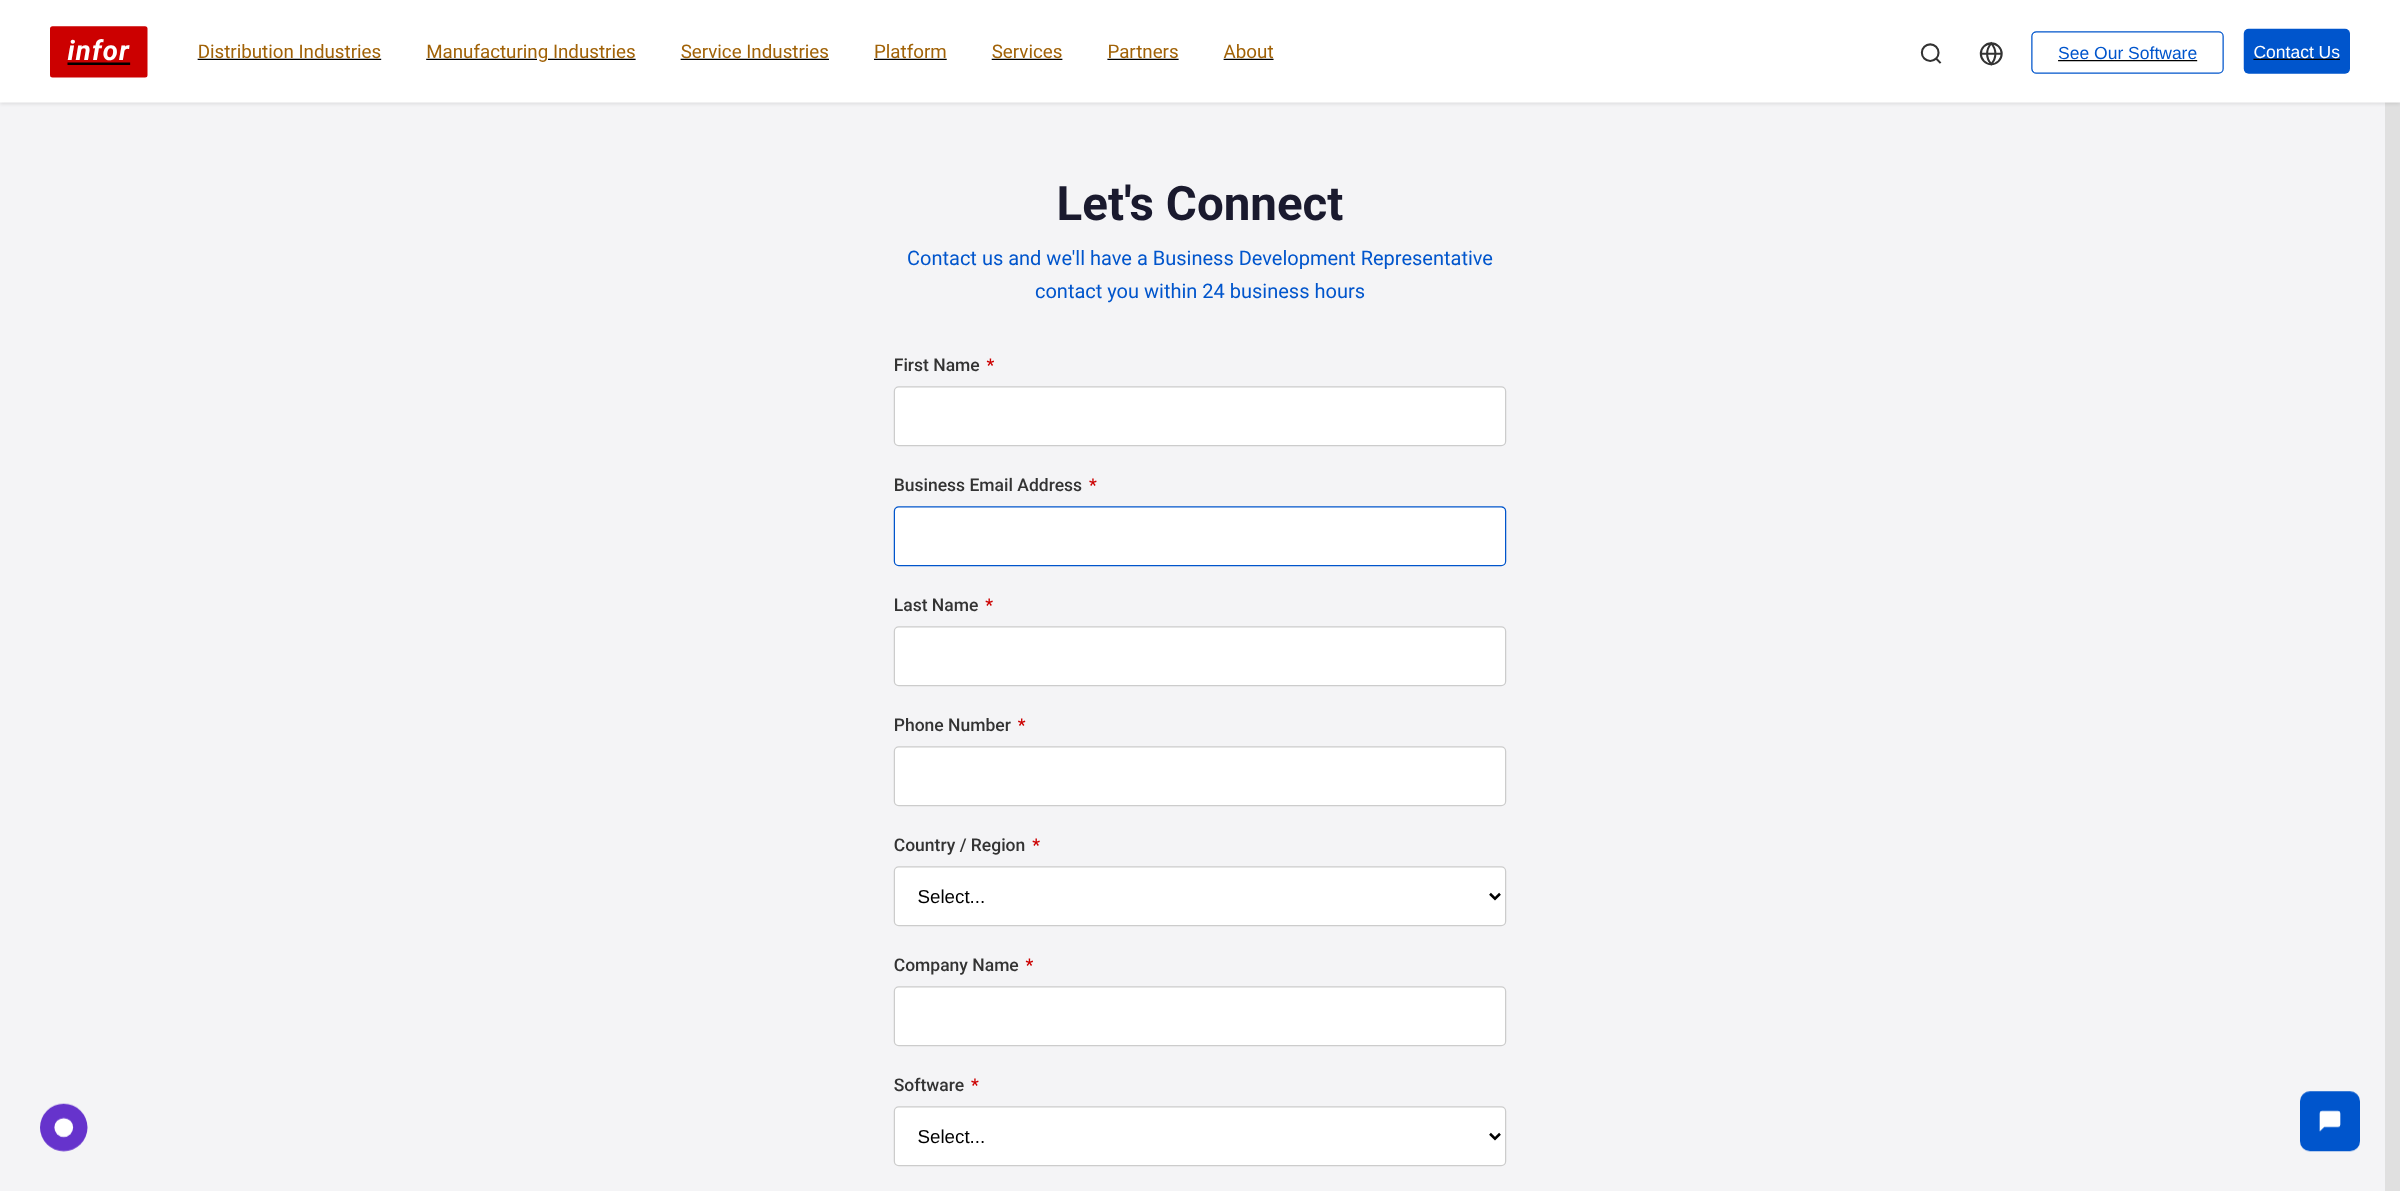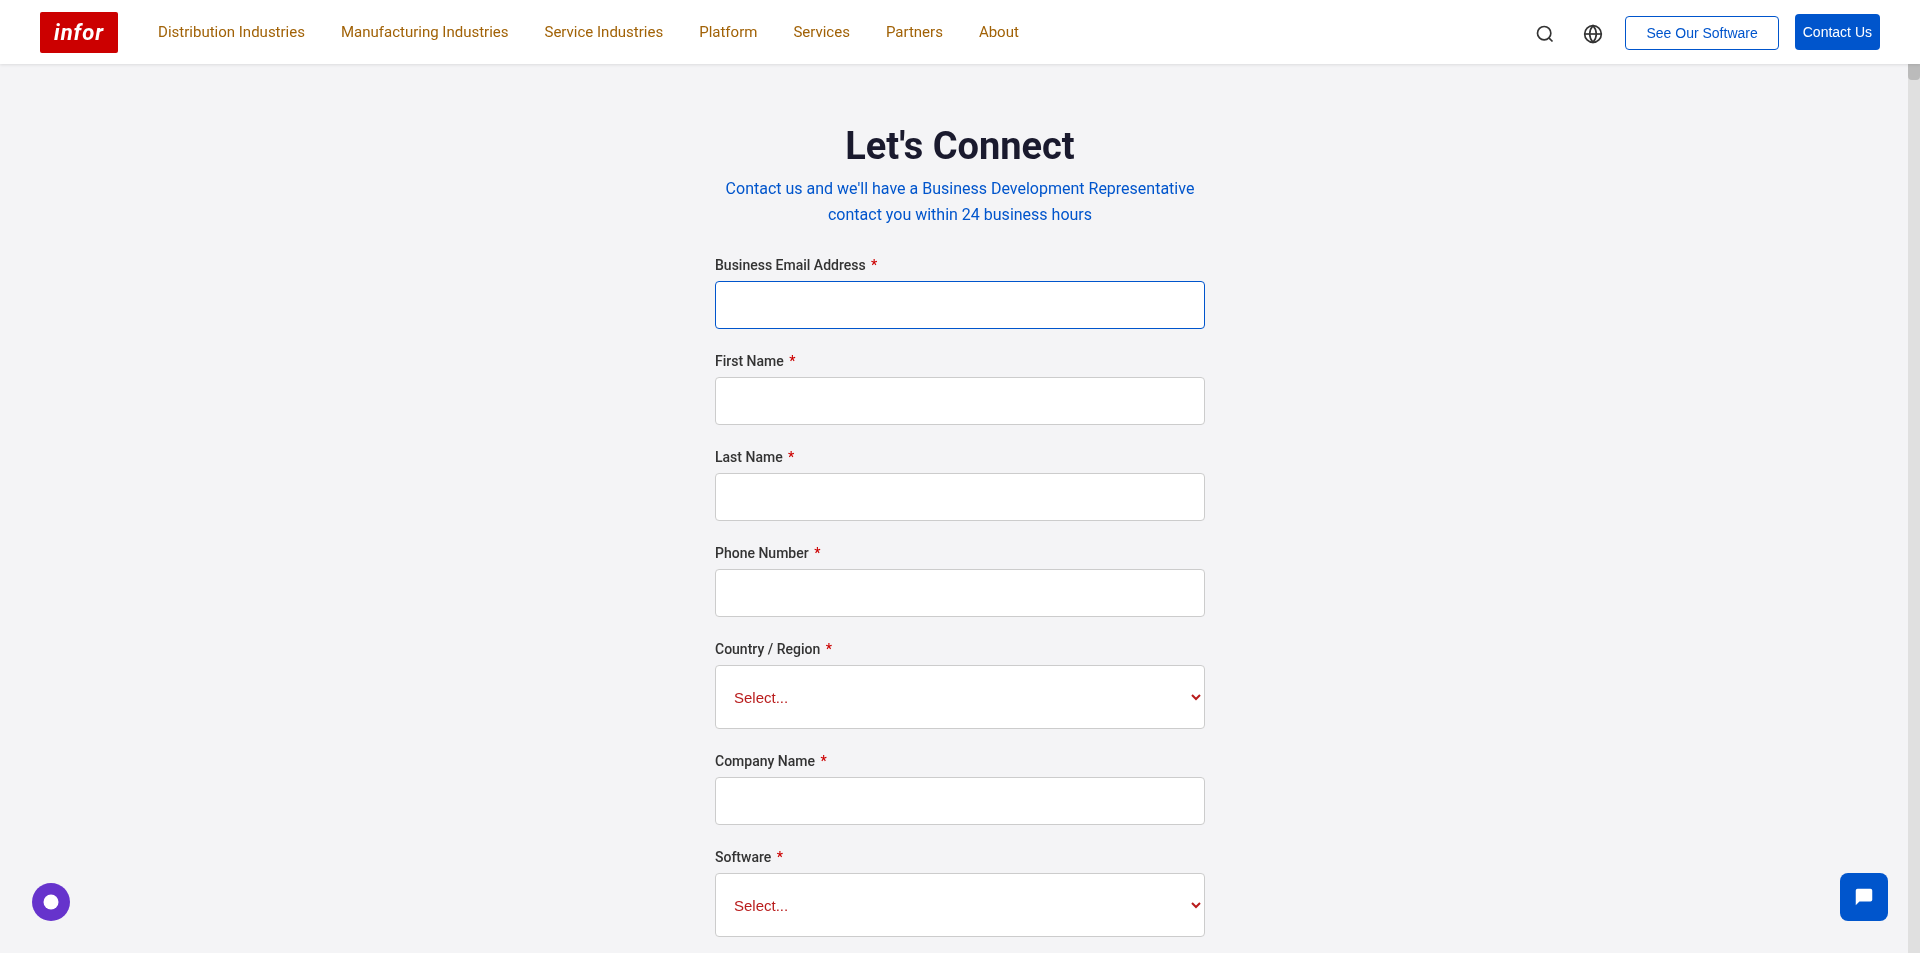--- a/index.html
+++ b/index.html
@@ -11,28 +11,29 @@
     body {
       font-family: -apple-system, BlinkMacSystemFont, 'Segoe UI', Roboto, sans-serif;
       background-color: #f4f4f6;
       min-height: 953px;
       width: 1920px;
     }
 
     
     nav {
       background: #fff;
-      height: 64px;
+      height: 82px;
       display: flex;
       align-items: center;
       padding: 0 40px;
       box-shadow: 0 1px 3px rgba(0,0,0,0.1);
       position: sticky;
       top: 0;
       z-index: 100;
+      text-decoration: underline;
     }
 
     .nav-logo {
       background: #cc0000;
       color: #fff;
       font-size: 22px;
       font-weight: bold;
       padding: 8px 14px;
       border-radius: 2px;
       margin-right: 40px;
@@ -111,21 +112,21 @@
       margin-bottom: 8px;
       text-align: center;
     }
 
     .page-subtitle {
       font-size: 16px;
       color: #444;
       text-align: center;
       max-width: 520px;
       line-height: 1.6;
-      margin-bottom: 30px;
+      margin-bottom: 40px;
     }
 
     .page-subtitle span {
       color: #0055cc;
     }
 
     
     .contact-form {
       width: 100%;
       max-width: 490px;
@@ -164,28 +165,28 @@
       color: #222;
       transition: border-color 0.2s;
     }
 
     .form-input.active-field {
       border-color: #0055cc;
     }
 
     .form-select {
       width: 100%;
-      height: 64px;
+      height: 48px;
       border: 1.5px solid #ccc;
       border-radius: 4px;
       padding: 0 14px;
       font-size: 15px;
       background: #fff;
       outline: none;
-      color: #b91c1c;
+      color: #000000;
       cursor: pointer;
       appearance: auto;
     }
 
     
     .cursor-overlay {
       position: fixed;
       pointer-events: none;
       z-index: 9999;
     }
@@ -279,30 +280,30 @@
 <main class="page-content">
   <h1 class="page-title">Let's Connect</h1>
   <p class="page-subtitle">
     <span>Contact us and we'll have a </span><span style="color:#0055cc">Business Development Representative contact you</span><span> within 24 business hours</span>
   </p>
 
   <form class="contact-form">
 
     <div class="form-group">
       <label class="form-label">
+        <span>First Name</span><span class="required"> *</span>
+      </label>
+      <input type="text" class="form-input" style="">
+    </div>
+
+    <div class="form-group">
+      <label class="form-label">
         <span>Business Email Address</span><span class="required"> *</span>
       </label>
       <input type="email" class="form-input active-field" style="">
-    </div>
-
-    <div class="form-group">
-      <label class="form-label">
-        <span>First Name</span><span class="required"> *</span>
-      </label>
-      <input type="text" class="form-input" style="">
     </div>
 
     <div class="form-group">
       <label class="form-label">
         <span>Last Name</span><span class="required"> *</span>
       </label>
       <input type="text" class="form-input" style="">
     </div>
 
     <div class="form-group">

